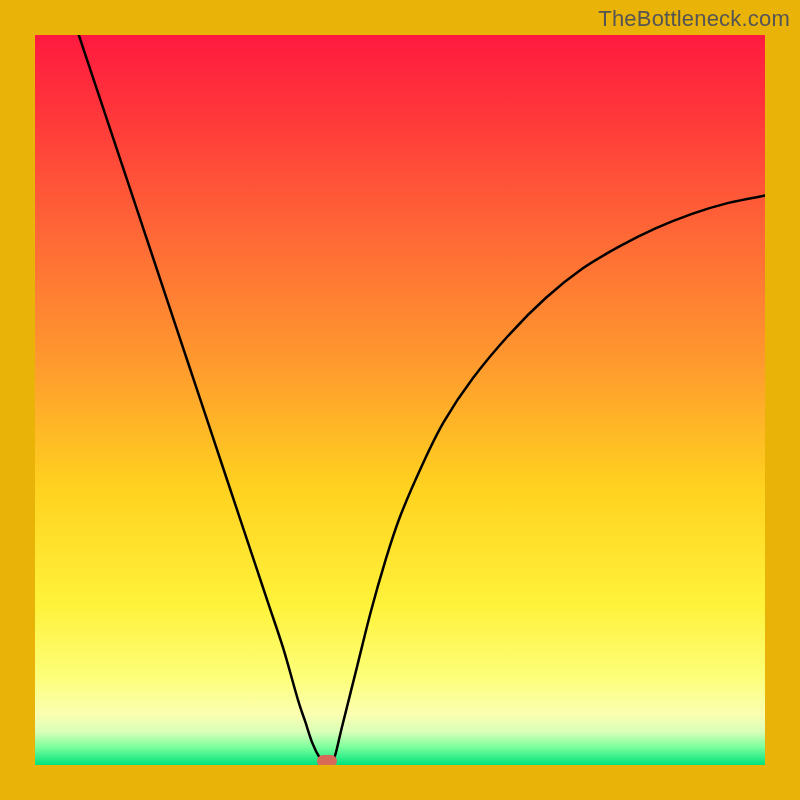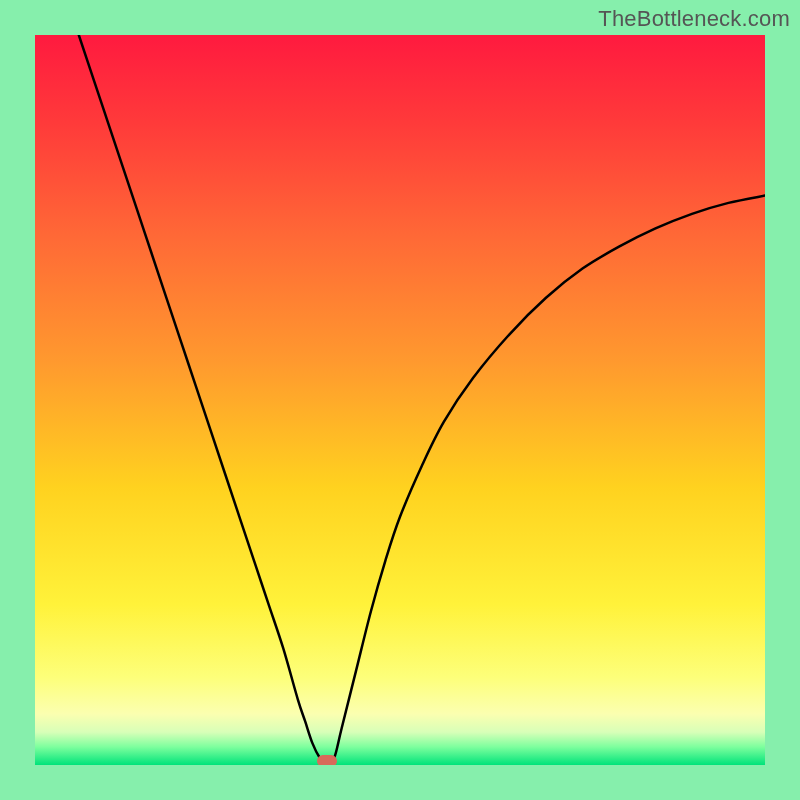--- a/index.html
+++ b/index.html
@@ -10,21 +10,21 @@
     background: #000;
     overflow: hidden;
     font-family: Arial, Helvetica, sans-serif;
   }
   .frame {
     position: absolute;
     left: 0;
     top: 0;
     width: 800px;
     height: 800px;
-    background: #86efac;
+    background: #eab308;
   }
   .plot-area {
     position: absolute;
     left: 35px;
     top: 35px;
     width: 730px;
     height: 730px;
     overflow: hidden;
   }
   .gradient {

